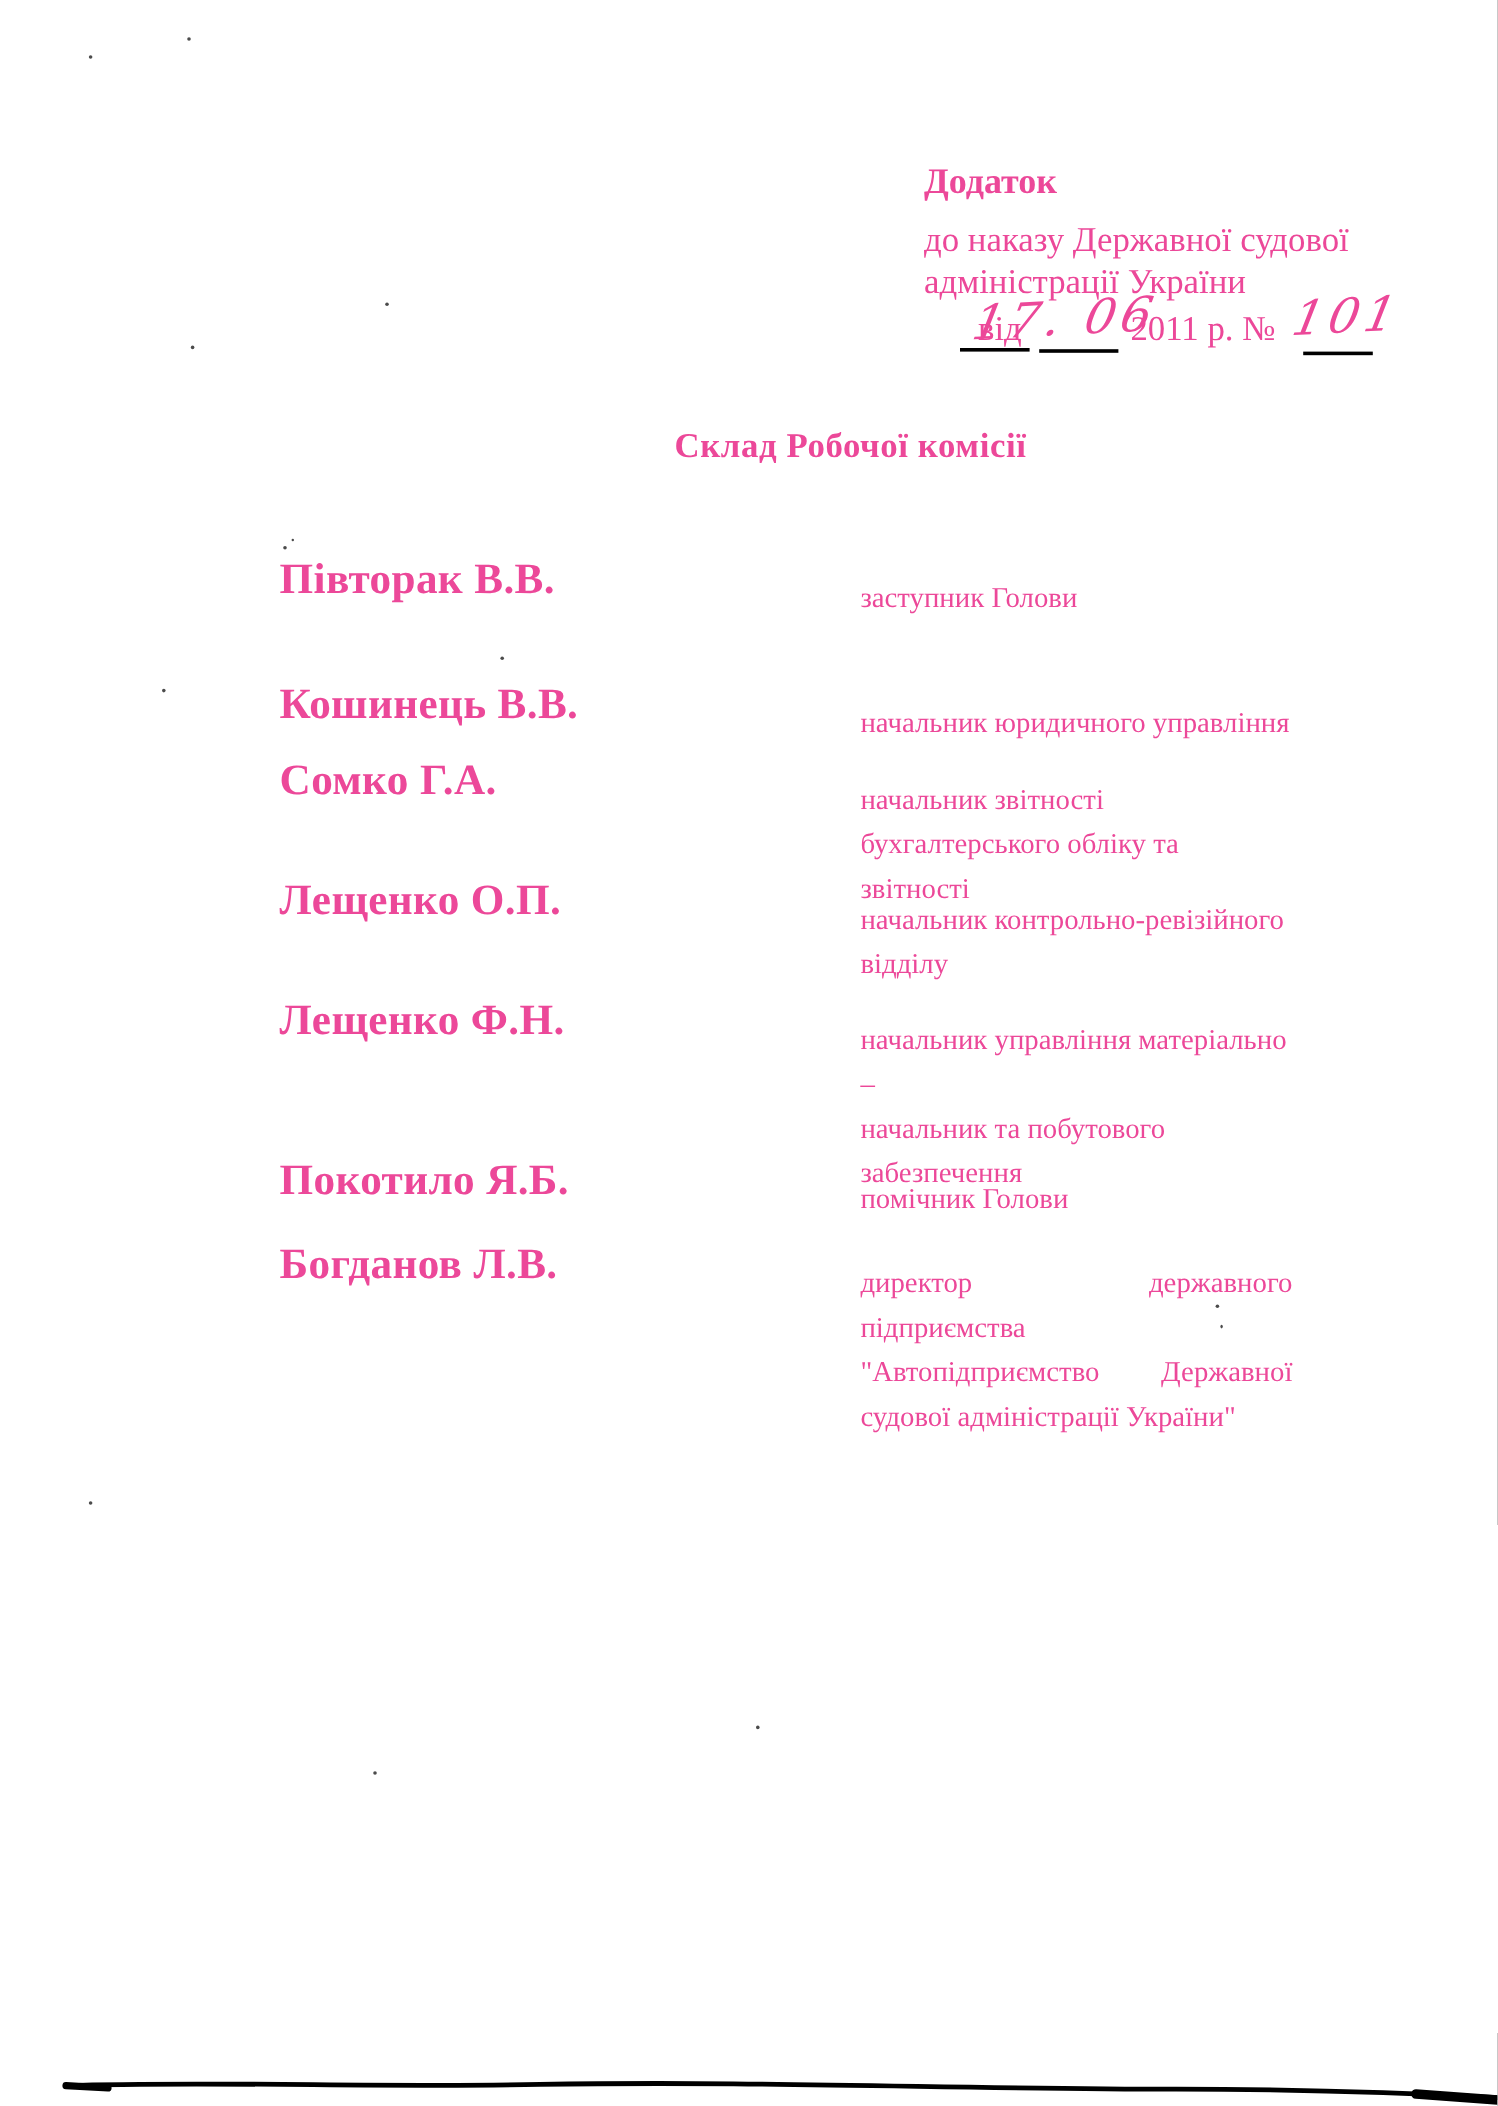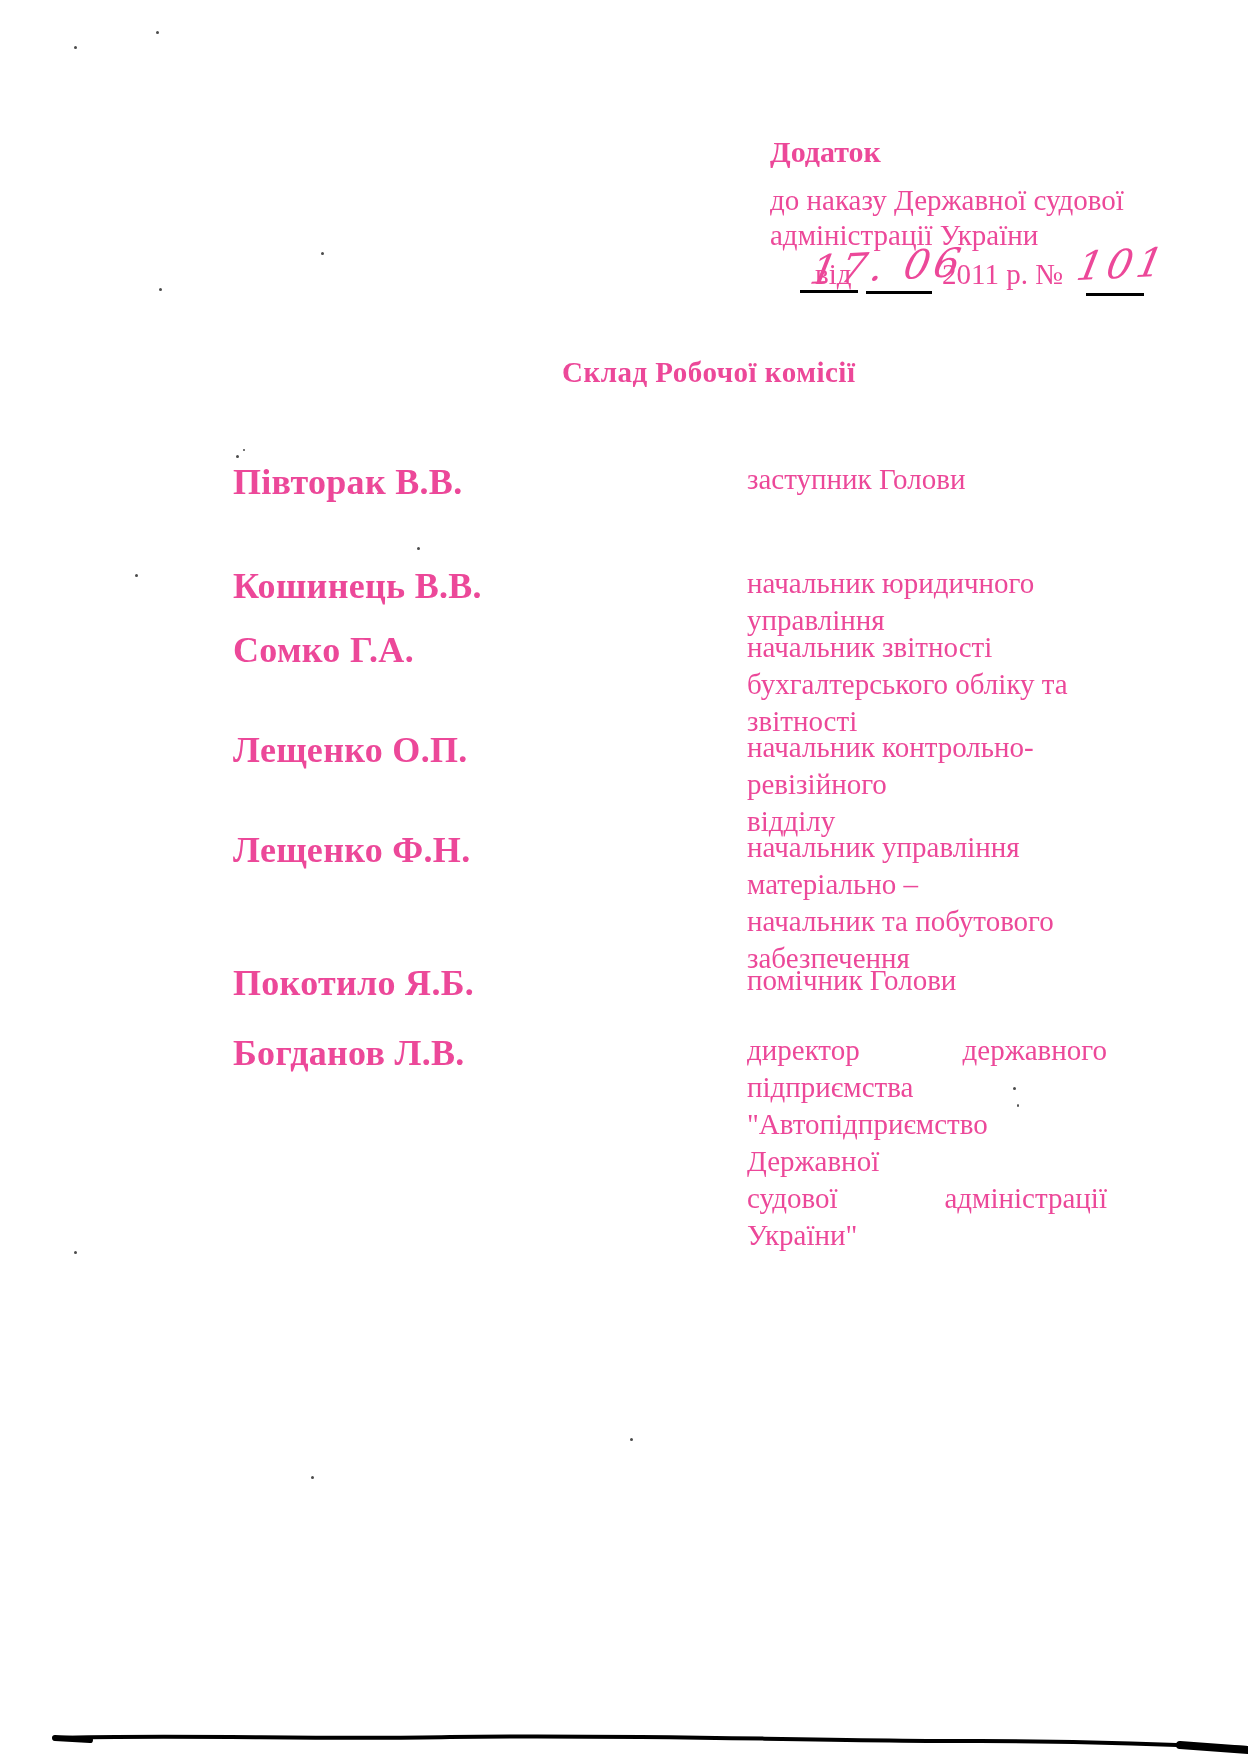--- a/index.html
+++ b/index.html
@@ -31,21 +31,21 @@
   .hw-num{left:1078px;top:241px;}
   .u-seg{background:#000;height:3px;}
   .u-date1{left:800px;top:290px;width:58px;}
   .u-date2{left:866px;top:291px;width:66px;}
   .u-num{left:1086px;top:293px;width:58px;}
   
   .doc-title{left:562px;top:356px;font-size:29px;font-weight:bold;letter-spacing:0.5px;}
   
   .row{position:absolute;left:0;width:1248px;}
   .member-name{position:absolute;left:233px;width:330px;font-size:36px;font-weight:bold;letter-spacing:0.3px;}
-  .member-pos{position:absolute;left:747px;width:360px;font-size:29px;line-height:37px;}
+  .member-pos{position:absolute;left:717px;width:360px;font-size:24px;line-height:37px;margin-top:20px;}
   .member-pos .tline{text-align:left;}
   .member-pos.justify .tline{text-align:justify;text-align-last:justify;}
   .member-pos.justify .tline:last-child{text-align-last:left;}
   
   .speck{position:absolute;background:#2b2b2b;border-radius:50%;opacity:.85;}
   .edge-line{position:absolute;left:0;bottom:0;width:1248px;height:26px;}
 </style>
 </head>
 <body>
 

